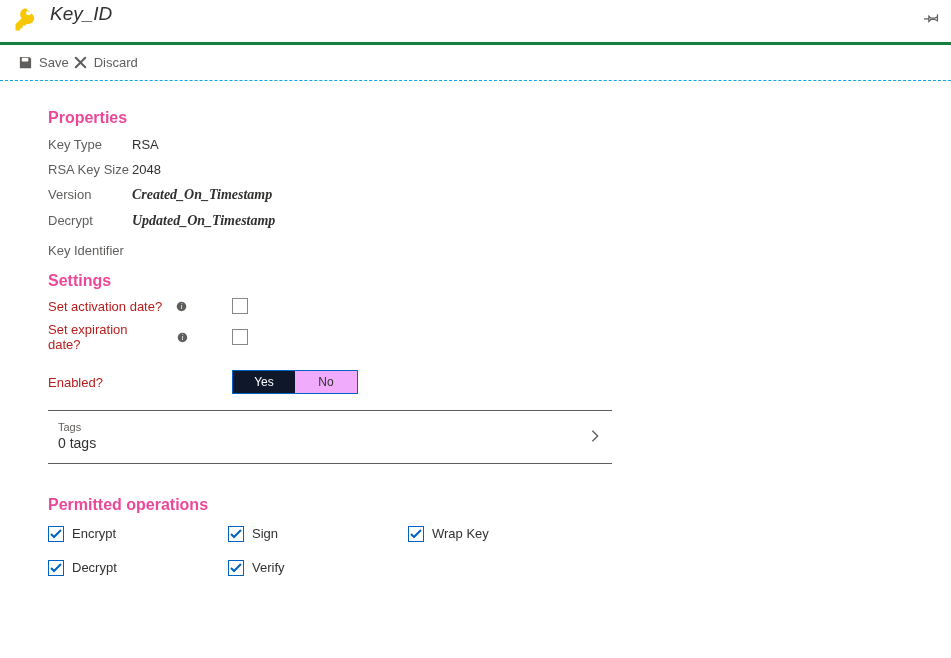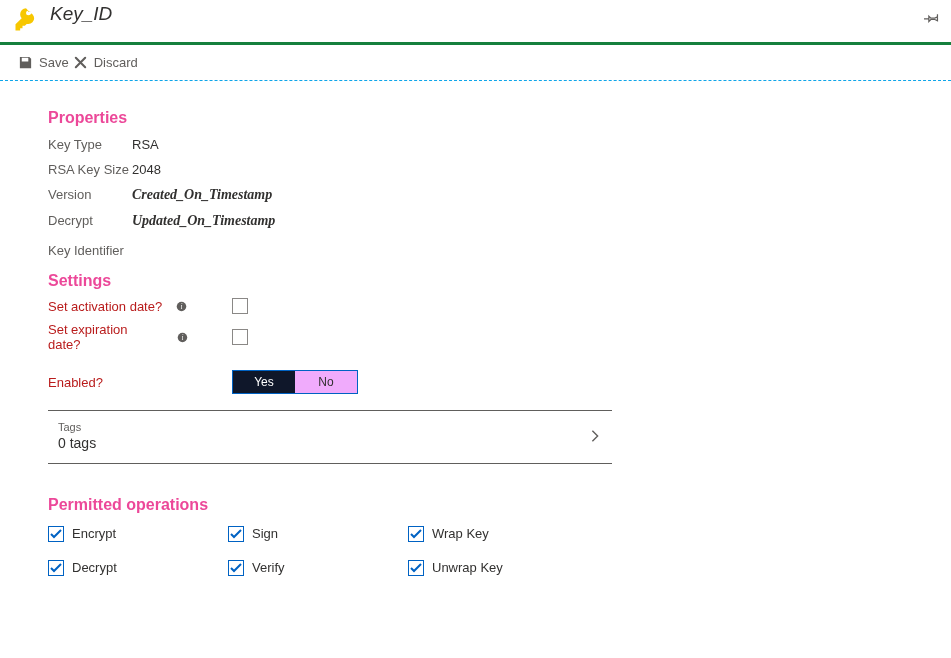--- a/index.html
+++ b/index.html
@@ -339,24 +339,16 @@
         <span>Decrypt</span>
       </label>
       <label class="perm-item">
         <span class="perm-check">
             <svg viewBox="0 0 12 12">
               <path d="M1 6l3 3 7-7" stroke="#0062c3" stroke-width="2" fill="none"></path>
             </svg>
           </span>
         <span>Verify</span>
       </label>
-      <label class="perm-item">
-        <span class="perm-check">
-            <svg viewBox="0 0 12 12">
-              <path d="M1 6l3 3 7-7" stroke="#0062c3" stroke-width="2" fill="none"></path>
-            </svg>
-          </span>
-        <span>Unwrap Key</span>
-      </label>
     </div>
   </div>
 
 </div>
 
 </body></html>

